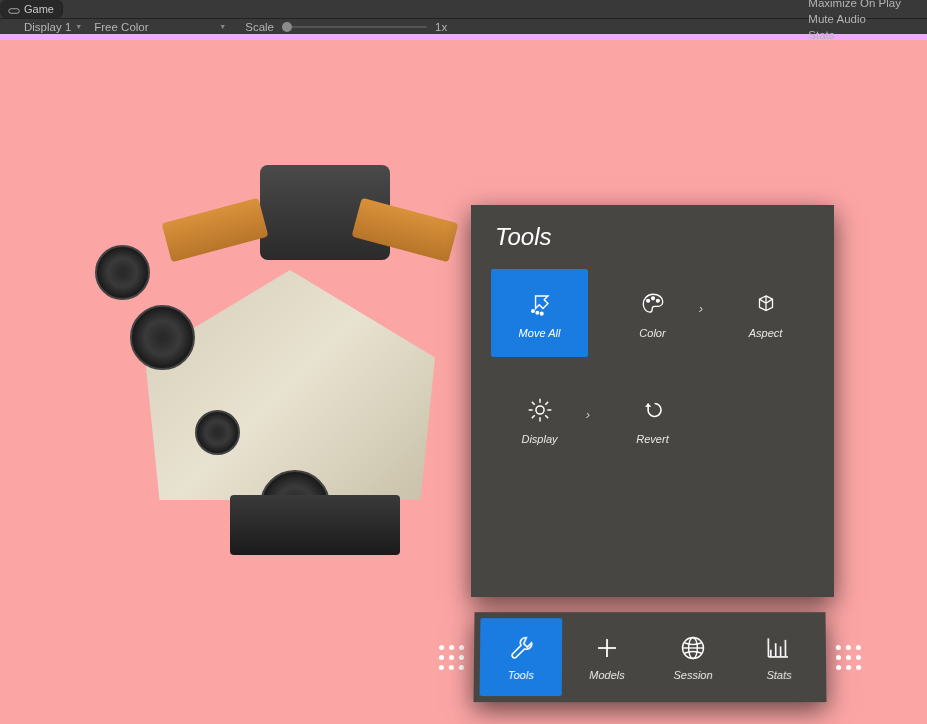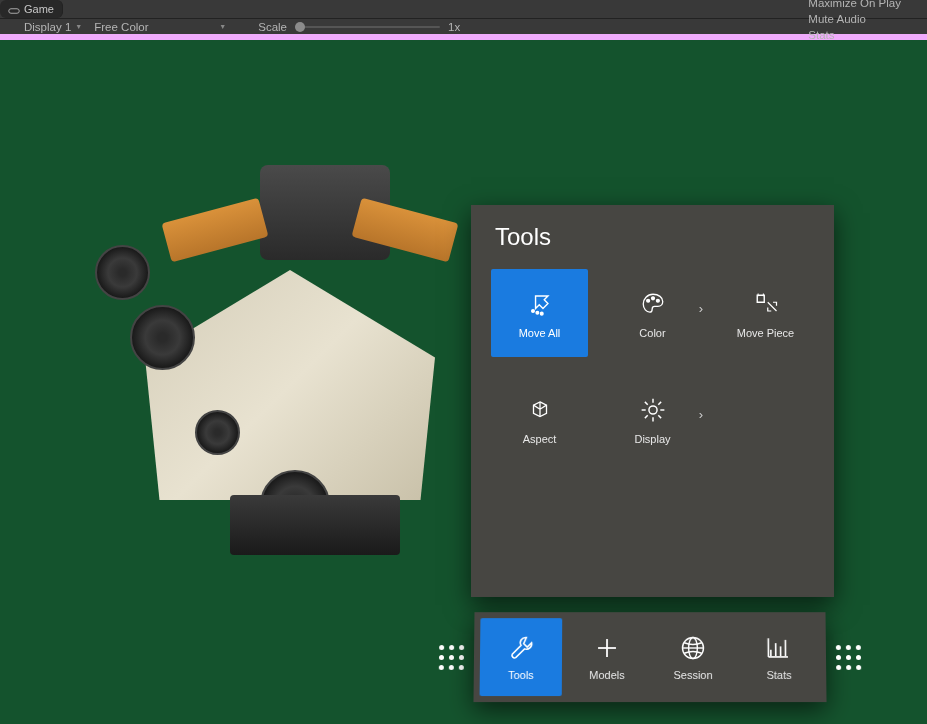--- a/index.html
+++ b/index.html
@@ -72,21 +72,21 @@
     
     .dropdown-arrow {
       font-size: 7px;
       color: #888;
     }
     
     .toolbar-scale {
       display: flex;
       align-items: center;
       gap: 8px;
-      margin-left: 24px;
+      margin-left: 11px;
     }
     
     .scale-slider {
       width: 145px;
       height: 2px;
       background: #555;
       position: relative;
       border-radius: 1px;
     }
     
@@ -110,21 +110,22 @@
     .toolbar-btn {
       padding: 2px 6px;
       cursor: pointer;
     }
     
     
     .viewport {
       position: relative;
       width: 100%;
       height: calc(100% - 40px);
-      background: #14532d;
+      background: #fca5a5;
+      font-style: italic;
     }
     
     
     .engine-model {
       position: absolute;
       left: 85px;
       top: 110px;
       width: 400px;
       height: 420px;
     }
@@ -406,30 +407,20 @@
             <path d="M16 4 C9 4 4 10 4 16 C4 22 8 26 12 26 C14 26 15 24 15 22 C15 20 16 19 18 19 L22 19 C26 19 28 16 28 13 C28 8 23 4 16 4 Z"></path>
             <circle cx="10" cy="12" r="1.8" fill="#fff"></circle>
             <circle cx="16" cy="9" r="1.8" fill="#fff"></circle>
             <circle cx="22" cy="12" r="1.8" fill="#fff"></circle>
           </svg>
         </div>
         <div class="tool-label">Color</div>
         <span class="tool-chevron">›</span>
       </div>
 
-      <div class="tool-item">
-        <div class="tool-icon">
-          <svg viewBox="0 0 32 32" width="28" height="28" fill="none" stroke="#fff" stroke-width="1.6">
-            <path d="M6 6 L14 6 L14 14 L6 14 Z"></path>
-            <path d="M7 7 L7 4 M13 7 L13 4" stroke-width="1.2"></path>
-            <path d="M18 14 L28 24 M24 14 L28 14 L28 18 M18 20 L18 24 L22 24" stroke-width="1.4"></path>
-          </svg>
-        </div>
-        <div class="tool-label">Move Piece</div>
-      </div>
 
       <div class="tool-item">
         <div class="tool-icon">
           <svg viewBox="0 0 32 32" width="26" height="26" fill="none" stroke="#fff" stroke-width="1.6">
             <path d="M16 6 L24 10 L24 20 L16 24 L8 20 L8 10 Z"></path>
             <path d="M16 6 L16 15 L24 10 M16 15 L8 10 M16 15 L16 24"></path>
           </svg>
         </div>
         <div class="tool-label">Aspect</div>
       </div>
@@ -446,20 +437,29 @@
             <line x1="22.5" y1="22.5" x2="26" y2="26"></line>
             <line x1="6" y1="26" x2="9.5" y2="22.5"></line>
             <line x1="22.5" y1="9.5" x2="26" y2="6"></line>
           </svg>
         </div>
         <div class="tool-label">Display</div>
         <span class="tool-chevron">›</span>
       </div>
 
 
+      <div class="tool-item">
+        <div class="tool-icon">
+          <svg viewBox="0 0 32 32" width="26" height="26" fill="none" stroke="#fff" stroke-width="2">
+            <path d="M10 8 L10 15 A8 8 0 1 0 18 8"></path>
+            <path d="M6 12 L10 8 L14 12" fill="#fff" stroke="none"></path>
+          </svg>
+        </div>
+        <div class="tool-label">Revert</div>
+      </div>
 
     </div>
   </div>
 
   <div class="bottom-nav">
     <div class="drag-dots">
       <span></span>
         <span></span>
         <span></span>
       <span></span>

